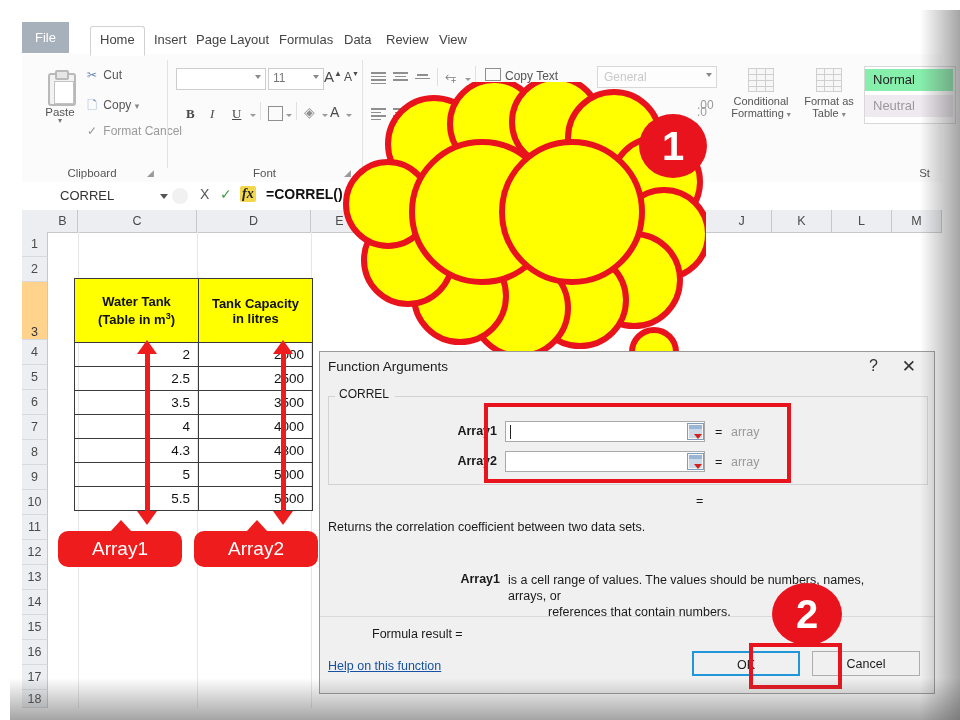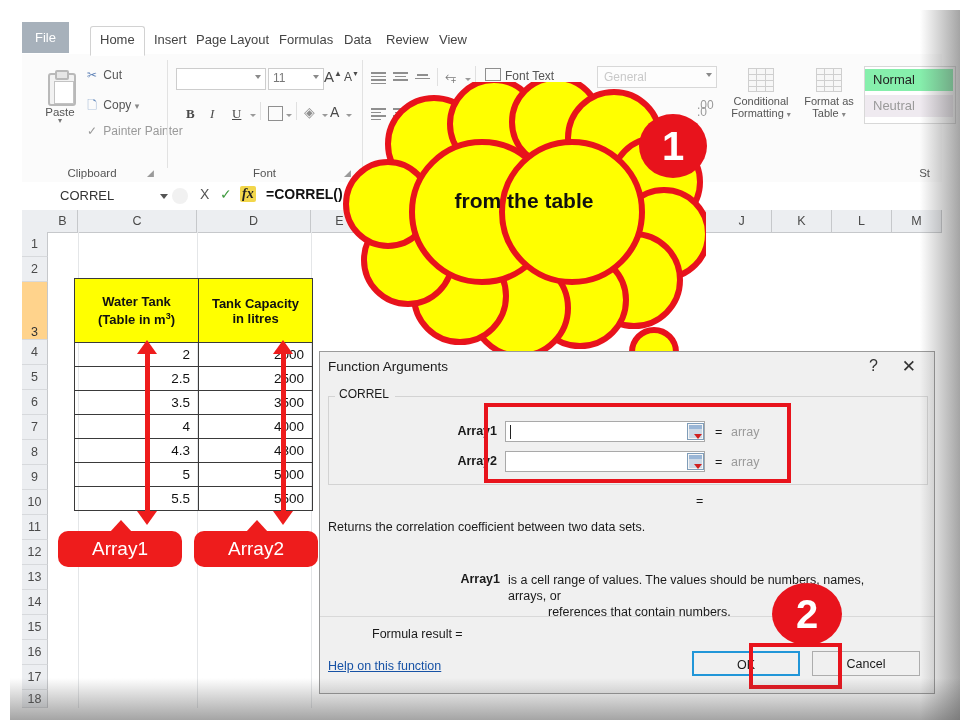--- a/index.html
+++ b/index.html
@@ -249,21 +249,21 @@
           <span class="ico" style="color:#5b7fb5;">✂</span>
           <span>Cut</span>
         </div>
         <div class="clipitem" style="left:62px;top:42px;">
           <span class="ico" style="color:#6b8fbf;">🗋</span>
           <span>Copy</span>
           <span style="font-size:9px;color:#888;">▾</span>
         </div>
         <div class="clipitem" style="left:62px;top:70px;color:#9a9a9a;">
           <span class="ico">✓</span>
-          <span>Painter Painter</span>
+          <span>Format Cancel</span>
         </div>
         <div class="gname">Clipboard</div>
         <div class="dlglaunch" style="right:8px;">◢</div>
       </div>
       <div class="grpsep" style="left:145px;"></div>
 
       <div class="grp" style="left:150px;width:185px;">
         <div class="fontbox" style="left:4px;top:14px;width:88px;">
           <span></span>
           <span class="cbar"></span>
@@ -326,21 +326,21 @@
             <i style="width:10px;margin-left:2px;"></i>
           </div>
         <div class="alignico" style="left:48px;top:54px;">
             <i></i>
             <i style="width:10px;margin-left:5px;"></i>
             <i></i>
           </div>
 
         <div class="vsep" style="left:108px;top:12px;height:22px;"></div>
         <div class="wraptxt" style="left:118px;top:14px;">
-          <span style="display:inline-block;width:14px;height:11px;border:1.3px solid #8f8f8f;vertical-align:-1px;margin-right:4px;"></span><span>Font Text</span>
+          <span style="display:inline-block;width:14px;height:11px;border:1.3px solid #8f8f8f;vertical-align:-1px;margin-right:4px;"></span><span>Copy Text</span>
         </div>
       </div>
 
       <div class="grp" style="left:575px;width:120px;">
         <div class="numbox" style="left:0px;top:12px;width:118px;">
           <span class="numgray" style="left:6px;top:3px;">General</span>
           <span class="cbar"></span>
         </div>
         <div style="position:absolute;left:100px;top:48px;font-size:12px;color:#999;line-height:7px;">.00<br>.0</div>
       </div>
@@ -553,21 +553,20 @@
         <circle cx="238" cy="218" r="46"></circle>
         <circle cx="178" cy="226" r="48"></circle>
         <circle cx="118" cy="214" r="46"></circle>
         <circle cx="66" cy="178" r="44"></circle>
         <circle cx="46" cy="122" r="42"></circle>
         <circle cx="140" cy="130" r="70"></circle>
         <circle cx="230" cy="130" r="70"></circle>
       </g>
     </svg>
     <div class="cloudtext">
-      <div>from the table</div>
     </div>
   </div>
 
   <svg style="position:absolute;left:612px;top:316px;z-index:58;" width="110" height="86">
     <circle cx="32" cy="26" r="22" fill="#ffff00" stroke="#e8131c" stroke-width="6"></circle>
     <circle cx="72" cy="56" r="14" fill="#ffff00" stroke="#e8131c" stroke-width="6"></circle>
     <circle cx="93" cy="76" r="8" fill="#ffff00" stroke="#e8131c" stroke-width="5"></circle>
   </svg>
 
   <div class="badge" id="badge1">1</div>

